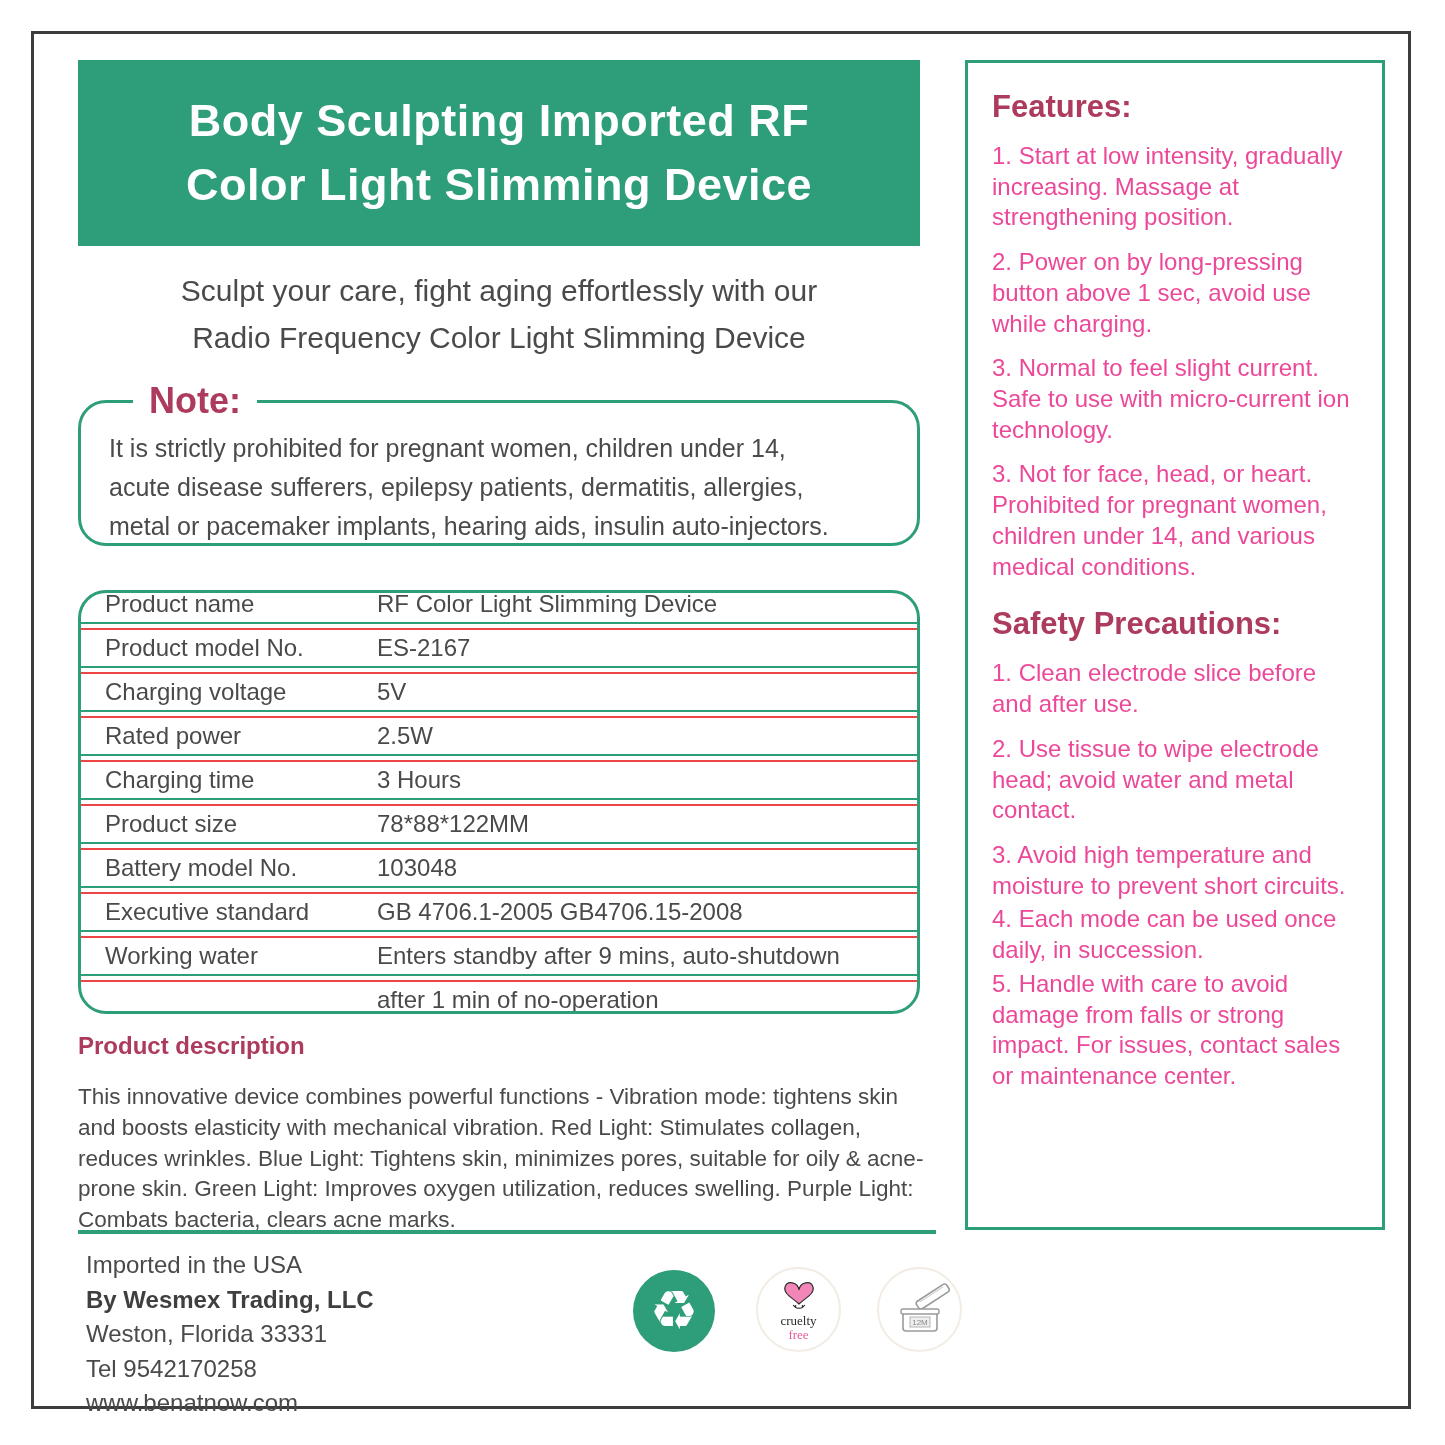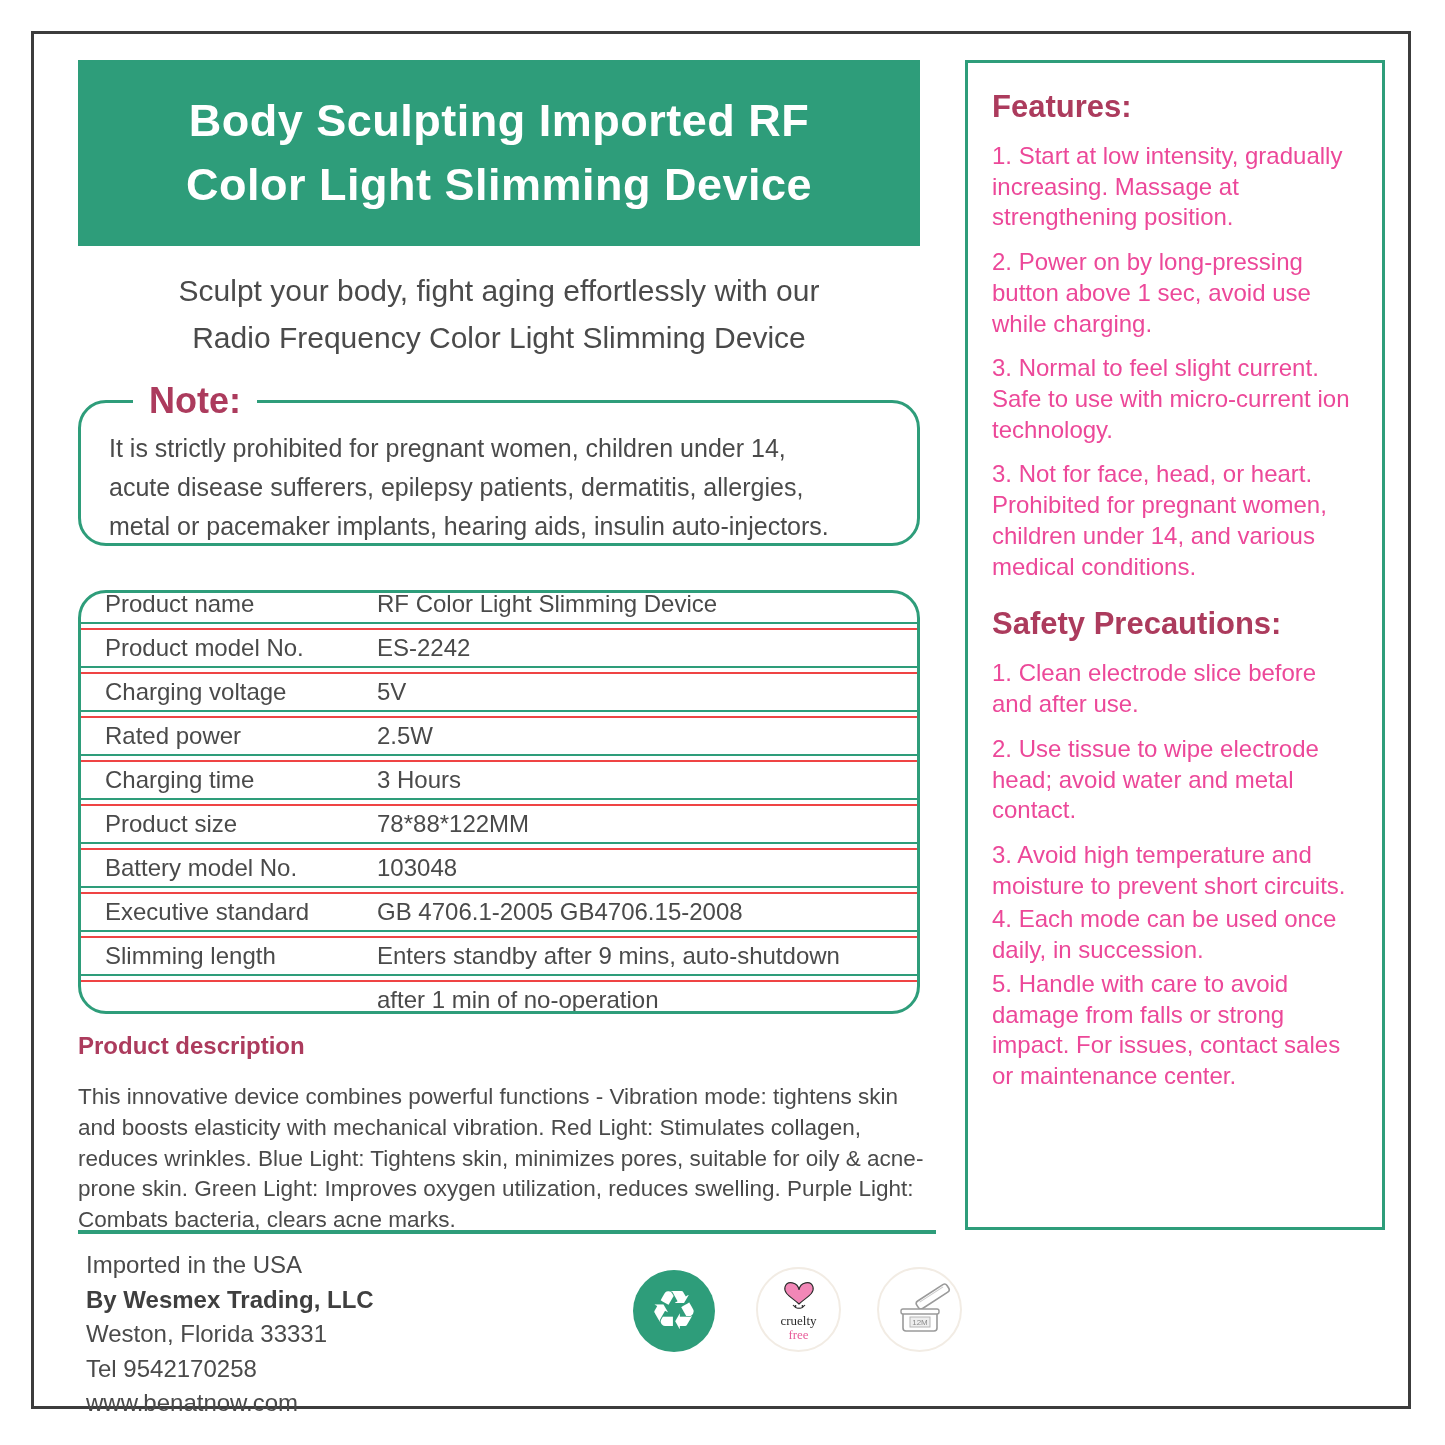--- a/index.html
+++ b/index.html
@@ -86,21 +86,21 @@
 <body>
 
 <div class="page-frame"></div>
 
 <div class="banner">
   <div class="line">Body Sculpting Imported RF</div>
   <div class="line">Color Light Slimming Device</div>
 </div>
 
 <div class="subtitle">
-  <div>Sculpt your body, fight aging effortlessly with our</div>
+  <div>Sculpt your care, fight aging effortlessly with our</div>
   <div>Radio Frequency Color Light Slimming Device</div>
 </div>
 
 <div class="note-box">
   <div class="note-label">Note:</div>
   <div class="note-lines">
     <div>It is strictly prohibited for pregnant women, children under 14,</div>
     <div>acute disease sufferers, epilepsy patients, dermatitis, allergies,</div>
     <div>metal or pacemaker implants, hearing aids, insulin auto-injectors.</div>
   </div>
@@ -108,21 +108,21 @@
 
 <div class="spec-box">
   <table class="spec">
     <tbody>
         <tr>
       <td class="cl">Product name</td>
       <td class="cv">RF Color Light Slimming Device</td>
     </tr>
     <tr>
       <td class="cl">Product model No.</td>
-      <td class="cv">ES-2242</td>
+      <td class="cv">ES-2167</td>
     </tr>
     <tr>
       <td class="cl">Charging voltage</td>
       <td class="cv">5V</td>
     </tr>
     <tr>
       <td class="cl">Rated power</td>
       <td class="cv">2.5W</td>
     </tr>
     <tr>
@@ -135,21 +135,21 @@
     </tr>
     <tr>
       <td class="cl">Battery model No.</td>
       <td class="cv">103048</td>
     </tr>
     <tr>
       <td class="cl">Executive standard</td>
       <td class="cv">GB 4706.1-2005 GB4706.15-2008</td>
     </tr>
     <tr>
-      <td class="cl">Slimming length</td>
+      <td class="cl">Working water</td>
       <td class="cv">Enters standby after 9 mins, auto-shutdown</td>
     </tr>
     <tr>
       <td class="cl"></td>
       <td class="cv">after 1 min of no-operation</td>
     </tr>
   </tbody>
     </table>
 </div>
 

